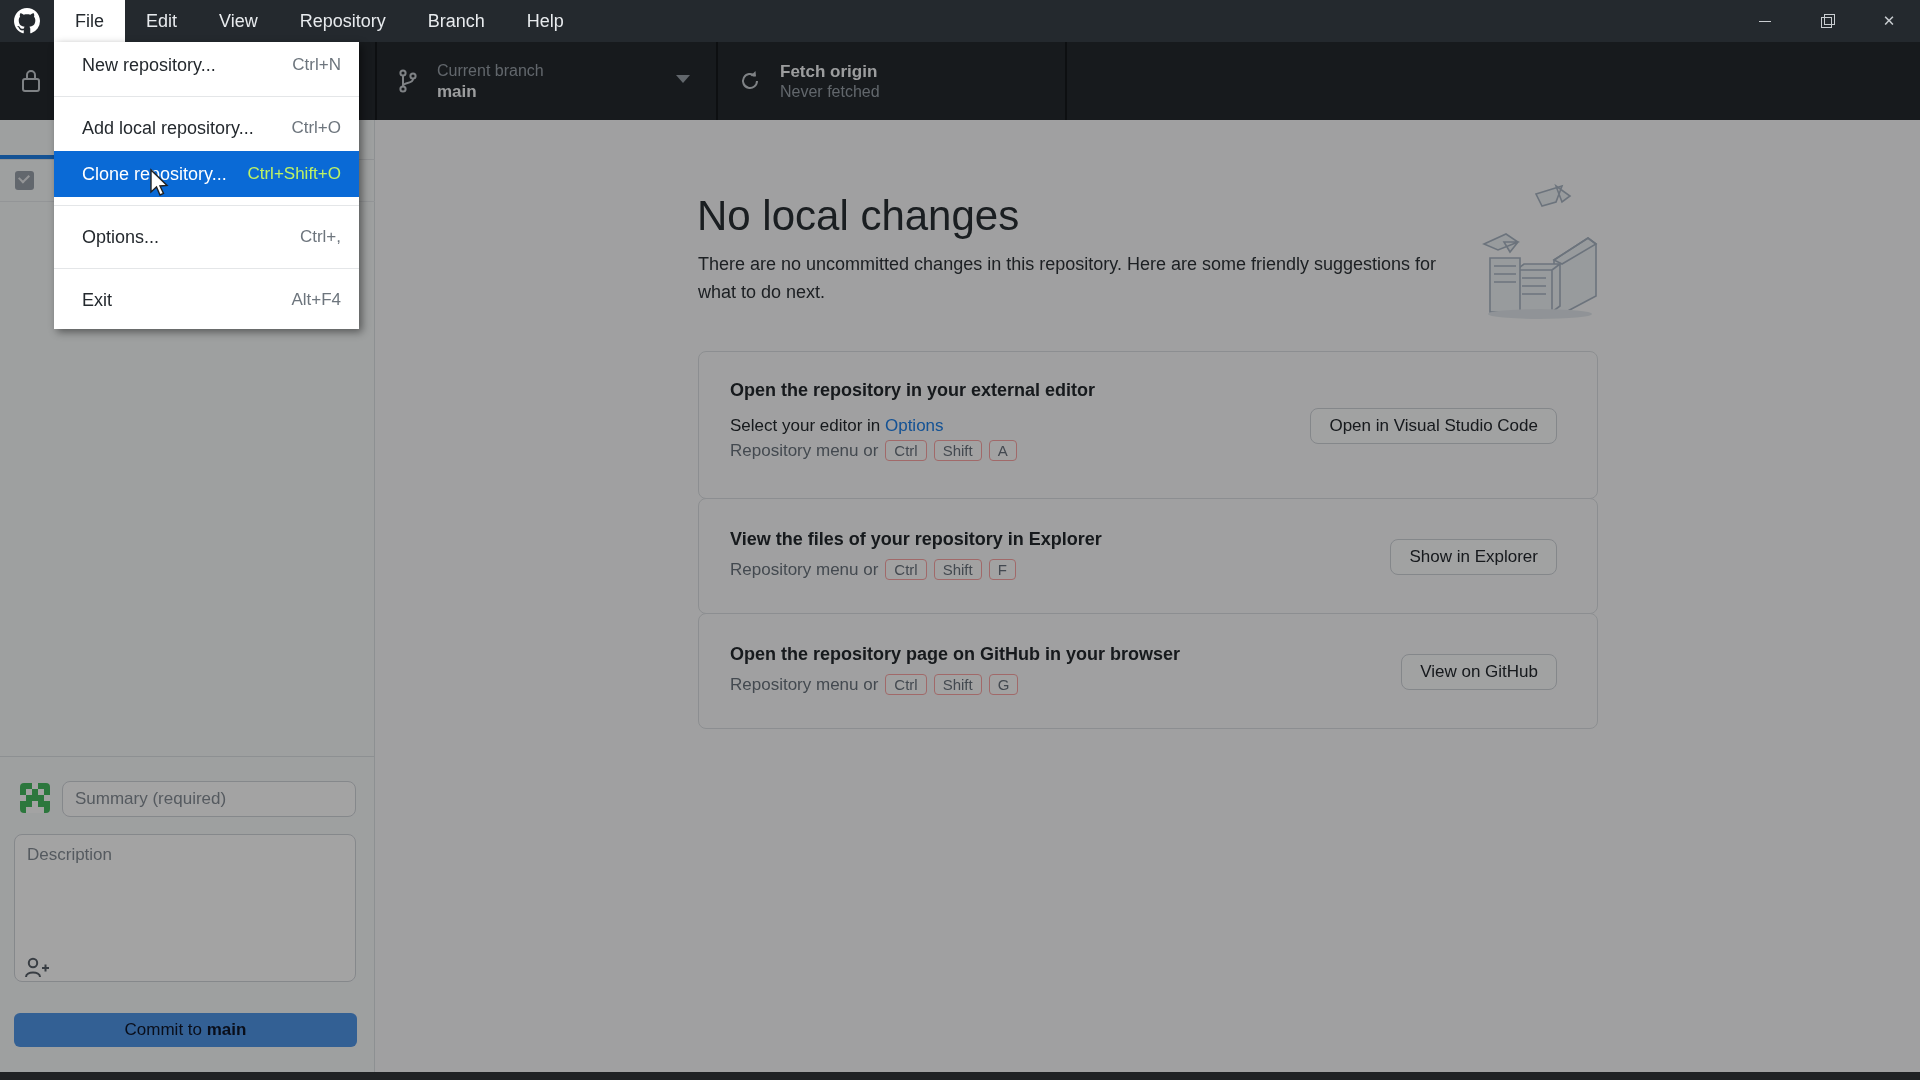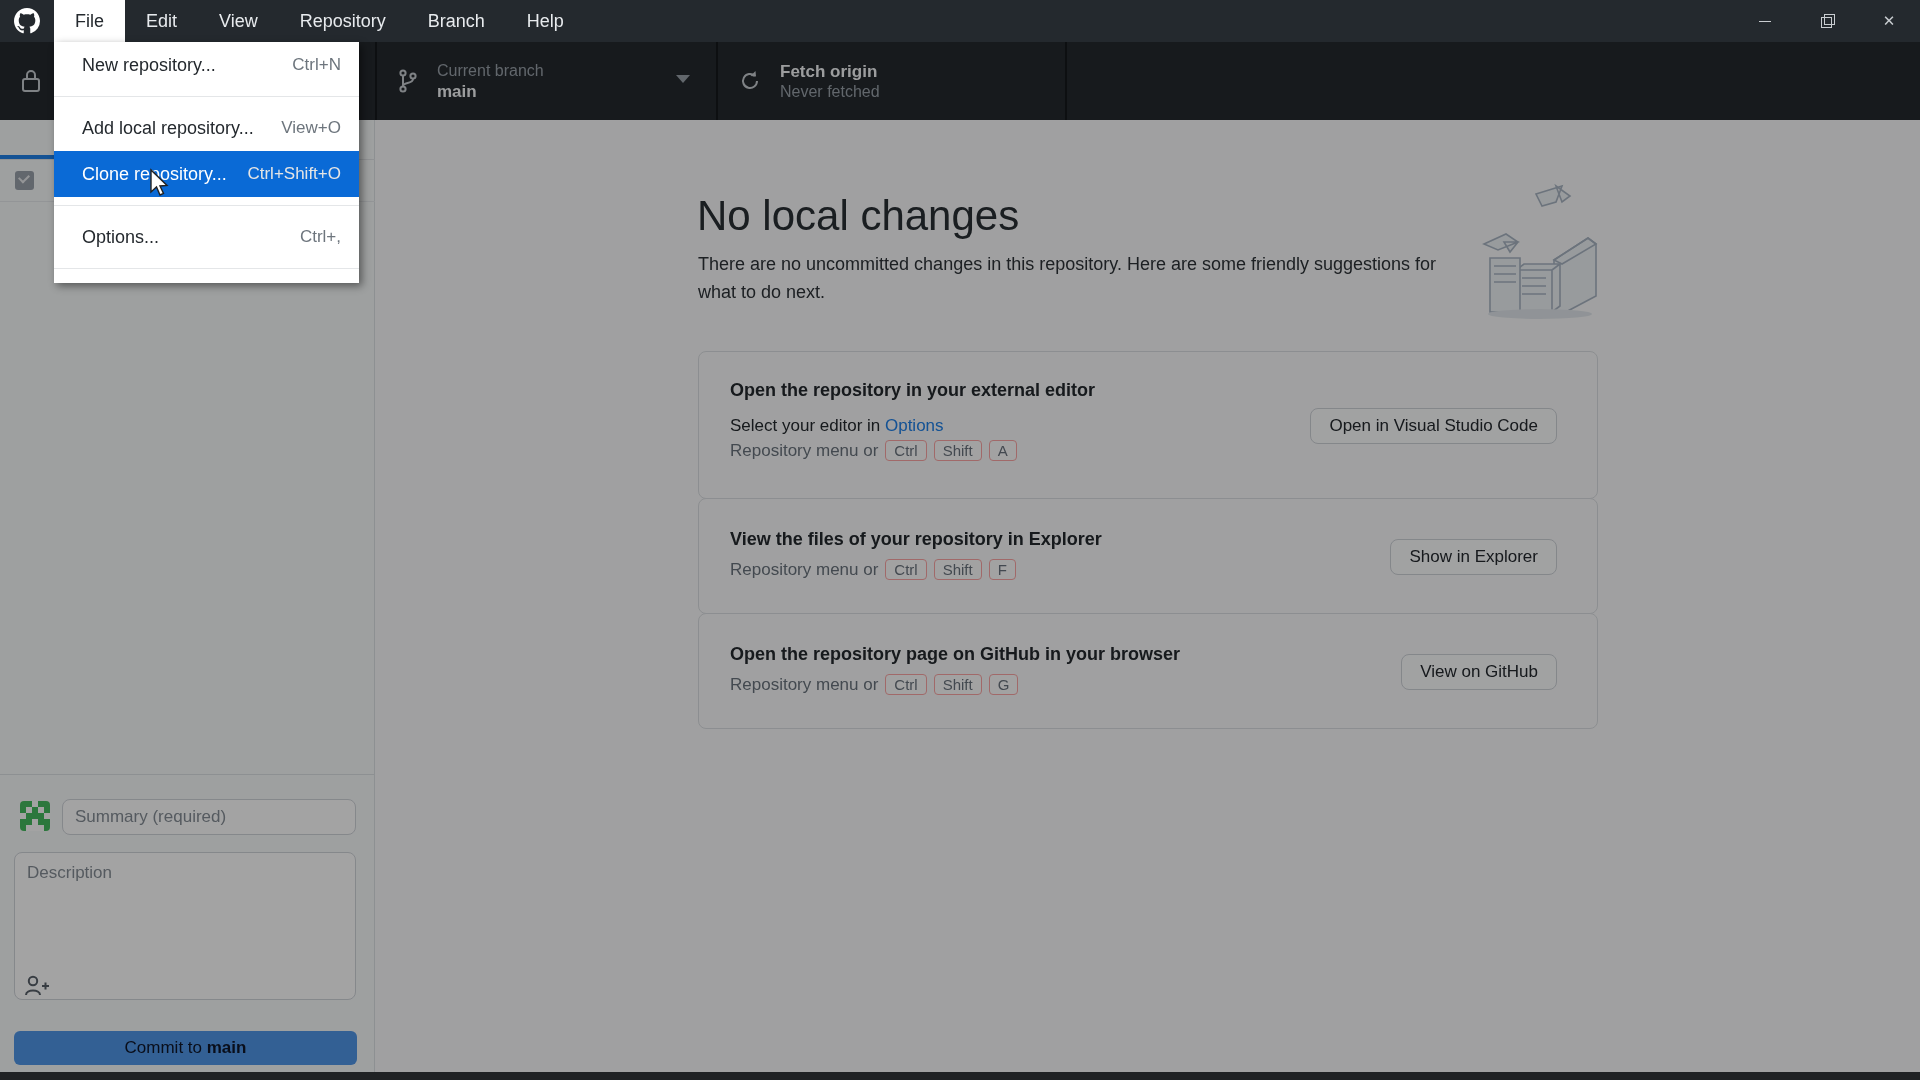--- a/index.html
+++ b/index.html
@@ -37,21 +37,21 @@
   .sidebar { position:absolute; left:0; top:120px; width:375px; height:952px; background:#f8fafb;
              border-right:1px solid #dde1e5; }
   .tabbar { position:absolute; left:0; top:0; width:375px; height:40px; border-bottom:1px solid #e1e4e8; }
   .tab-underline { position:absolute; left:0; bottom:0; width:187px; height:4px; background:#2080e8; }
   .filelist-header { position:absolute; left:0; top:40px; width:375px; height:42px;
              border-bottom:1px solid #e6e9ec; display:flex; align-items:center; }
   .checkbox { width:19px; height:19px; margin-left:15px; background:#9aa2ab; border-radius:3px;
               position:relative; }
   .checkbox::after { content:""; position:absolute; left:4px; top:3px; width:8px; height:5px;
               border-left:2px solid #e8eaed; border-bottom:2px solid #e8eaed; transform:rotate(-45deg); }
-  .commit-area { position:absolute; left:0; top:654px; width:375px; height:298px; border-top:1px solid #dde1e5;text-decoration:underline; }
+  .commit-area { position:absolute; left:0; top:636px; width:375px; height:298px; border-top:1px solid #dde1e5;text-decoration:underline; }
   .identicon { position:absolute; left:20px; top:26px; width:30px; height:30px; background:#fff;
                border-radius:4px; display:grid; grid-template-columns:repeat(5,1fr); grid-template-rows:repeat(5,1fr); overflow:hidden; }
   .identicon .g { background:#46bb60; }
   .summary-input { position:absolute; left:62px; top:24px; width:294px; height:36px; border:1px solid #d1d5da;
                border-radius:8px; background:#ffffff; padding:0 12px; font-size:17px; color:#24292e;
                font-family:"Liberation Sans", sans-serif; }
   .summary-input::placeholder, .desc-input::placeholder { color:#868e96; opacity:1; }
   .desc-input { position:absolute; left:14px; top:77px; width:342px; height:148px; border:1px solid #d1d5da;
                border-radius:8px; background:#ffffff; padding:10px 12px; font-size:17px; color:#24292e;
                font-family:"Liberation Sans", sans-serif; resize:none; }
@@ -86,21 +86,21 @@
          background:rgba(0,0,0,0.36); z-index:40; pointer-events:none; }
   .bottom-strip { position:absolute; left:0; top:1072px; width:1920px; height:8px; background:#333639; }
 
   
   .dropdown { position:absolute; left:54px; top:42px; width:305px; background:#ffffff; z-index:70;
          box-shadow:3px 3px 8px rgba(0,0,0,0.45); padding-bottom:6px; }
   .dd-item { height:46px; display:flex; align-items:center; justify-content:space-between;
          padding:0 18px 0 28px; font-size:18px; color:#24292e; }
   .dd-item .sc { color:#6d757d; font-size:17px; }
   .dd-item.hl { background:#0a6ad6; color:#ffffff; }
-  .dd-item.hl .sc { color:#e5e5e5; }
+  .dd-item.hl .sc { color:#bef264; }
   .dd-sep { height:1px; background:#e4e6e8; margin:8px 0; }
 
   .cursor { position:absolute; left:148px; top:168px; z-index:80; }
 </style>
 </head>
 <body>
 
 <div class="app">
 
   <div class="menubar">
@@ -284,32 +284,36 @@
   <div class="dim"></div>
 
   <div class="dropdown">
     <div class="dd-item">
       <span>New repository...</span>
         <span class="sc">Ctrl+N</span>
     </div>
     <div class="dd-sep"></div>
     <div class="dd-item">
       <span>Add local repository...</span>
-        <span class="sc">View+O</span>
+        <span class="sc">Ctrl+O</span>
     </div>
     <div class="dd-item hl">
       <span>Clone repository...</span>
         <span class="sc">Ctrl+Shift+O</span>
     </div>
     <div class="dd-sep"></div>
     <div class="dd-item">
       <span>Options...</span>
         <span class="sc">Ctrl+,</span>
     </div>
     <div class="dd-sep"></div>
+    <div class="dd-item">
+      <span>Exit</span>
+        <span class="sc">Alt+F4</span>
+    </div>
   </div>
 
   <div class="cursor">
     <svg width="22" height="30" viewBox="0 0 22 30">
         <path d="M3 2 L3 24 L8.5 19 L12 27 L15.5 25.5 L12 18 L19 17.5 Z" fill="#ffffff" stroke="#222" stroke-width="1.4"></path>
       </svg>
   </div>
 
 </div>
 

